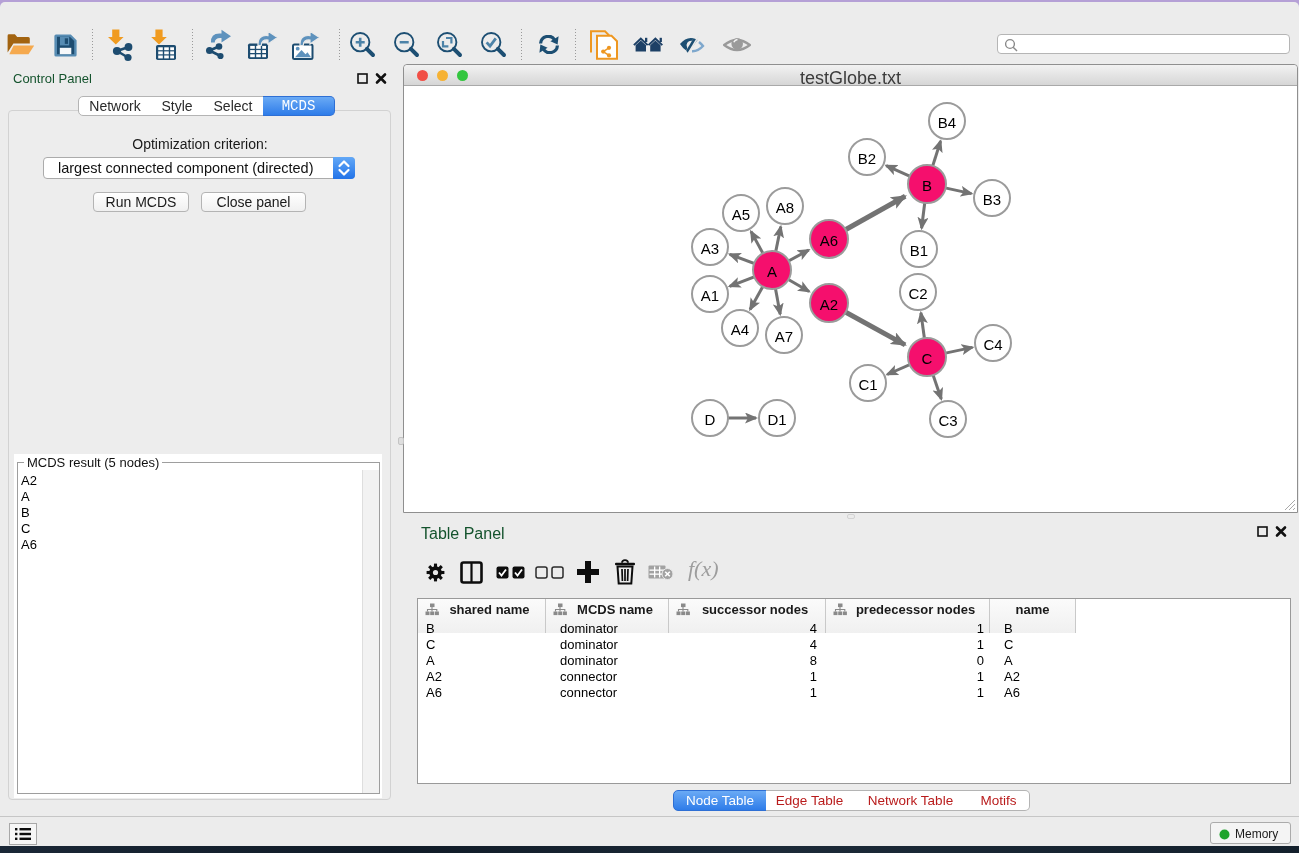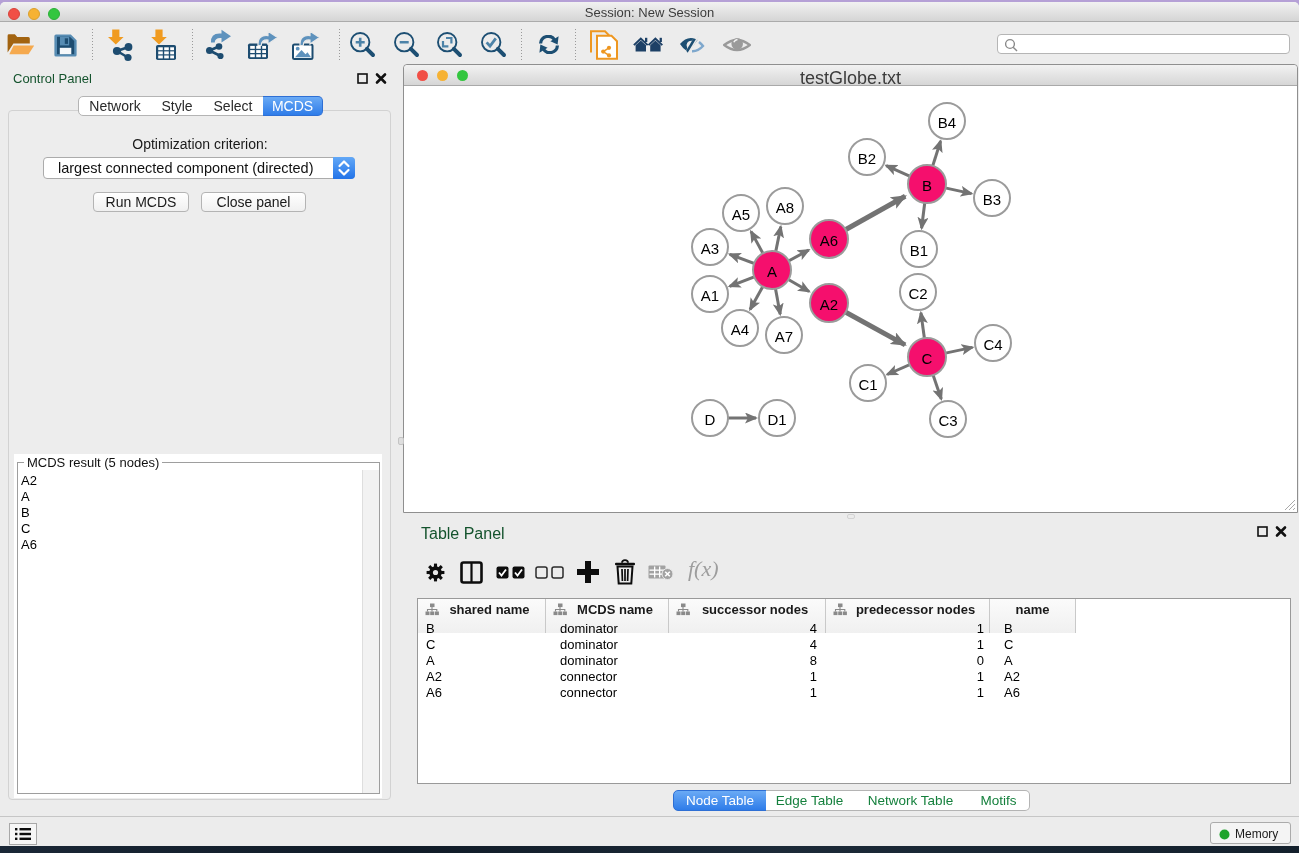--- a/index.html
+++ b/index.html
@@ -39,35 +39,29 @@
 #net-title-text { position:absolute; top:3px; left:0; width:100%; text-align:center; font-size:18px; color:#3c3c3c; }
 #graph { position:absolute; left:0px; top:21.5px; }
 .nl { font-size:15px; fill:#000; text-anchor:middle; dominant-baseline:central; font-family:"Liberation Sans",sans-serif; }
 
 #tp-title { position:absolute; left:421px; top:525px; font-size:16px; color:#14532d; }
 #tp-toolbar { position:absolute; left:417px; top:549px; width:874px; height:46px; }
 #tbl { position:absolute; left:417px; top:598px; width:874px; height:186px; background:#fff; border:1px solid #999; }
 .th { position:absolute; top:0; height:34px; background:linear-gradient(#fbfbfb,#f0f0f0); border-right:1px solid #c9c9c9; font-size:13px; color:#1a1a1a; text-align:center; line-height:21px;font-weight:bold; }
 .td { position:absolute; font-size:13px; color:#000; height:16px; line-height:16px; }
 
-.btab { position:absolute; top:790px; height:21px; background:#fff; border:1px solid #b4b4b4; font-size:13.5px; color:#15803d; text-align:center; line-height:20px; }
+.btab { position:absolute; top:790px; height:21px; background:#fff; border:1px solid #b4b4b4; font-size:13.5px; color:#b91c1c; text-align:center; line-height:20px; }
 
 #statusbar { position:absolute; left:0; top:816px; width:1299px; height:30px; background:#ececec; border-top:1px solid #c6c6c6; }
 #listbtn { position:absolute; left:9px; top:6px; width:28px; height:22px; background:#f6f6f6; border:1px solid #a8a8a8; }
 #membtn { position:absolute; left:1210px; top:5px; width:81px; height:22px; background:#f4f4f4; border:1px solid #ababab; border-radius:3px; font-size:12px; color:#1a1a1a; }
 </style>
 </head>
 <body>
 <div id="win">
-  <div id="titlebar">
-    <div class="tl" style="left:8px; background:#f14f46; border:0.5px solid #d8443c;"></div>
-    <div class="tl" style="left:28px; background:#f6b233; border:0.5px solid #dba02d;"></div>
-    <div class="tl" style="left:48px; background:#33c63f; border:0.5px solid #2cb038;"></div>
-    <div id="title-text">Session: New Session</div>
-  </div>
   <div id="toolbar">
 
     <svg class="ticon" style="left:7px; top:11px;" width="28" height="21" viewBox="0 0 28 21">
       <path d="M0.6 18.5 V1.7 Q0.6 0.3 2 0.3 H7.9 L10.2 3 H21.3 Q22.8 3 22.8 4.5 V9.6 H6.4 L0.6 18.5 Z" fill="#a26310"></path>
       <path d="M6.6 11.6 H27.2 L21.5 20.2 H2.3 Z" fill="#f5a94e"></path>
     </svg>
 
     <svg class="ticon" style="left:54px; top:11px;" width="23" height="23" viewBox="0 0 23 23">
       <path d="M2 0.4 H16.8 L22.6 6.2 V21 Q22.6 22.6 21 22.6 H2 Q0.4 22.6 0.4 21 V2 Q0.4 0.4 2 0.4 Z" fill="#578cb3"></path>
       <path d="M3 2.8 H15.9 L20.2 7.1 V20.2 H3 Z" fill="#1d4c70"></path>
@@ -224,21 +218,21 @@
   <div id="cp-icons" class="abs" style="left:355px; top:72px;">
     <svg width="36" height="14" viewBox="0 0 36 14">
       <rect x="3" y="2" width="9" height="9" fill="none" stroke="#111" stroke-width="1.6"></rect>
       <path d="M22 2.5 L30 10.5 M30 2.5 L22 10.5" stroke="#111" stroke-width="2.6" stroke-linecap="round"></path>
     </svg>
   </div>
   <div id="cp-panel"></div>
   <div class="tab" style="left:78px;  width:74px; border-radius:5px 0 0 5px;">Network</div>
   <div class="tab" style="left:151px; width:53px; border-left:0;">Style</div>
   <div class="tab" style="left:203px; width:61px; border-left:0;">Select</div>
-  <div class="tab tabsel" style="left:263px; width:60px; border-left:0; border-radius:0 5px 5px 0;">MCDS</div>
+  <div class="tab tabsel" style="left:263px; width:72px; border-left:0; border-radius:0 5px 5px 0;font-family:Liberation Mono, monospace;">MCDS</div>
   <div id="opt-label">Optimization criterion:</div>
   <div id="dropdown">
     <div class="dtext">largest connected component (directed)</div>
     <div class="stepper"><svg width="22" height="22" viewBox="0 0 22 22">
         <path d="M6.5 9 L11 4.5 L15.5 9" fill="none" stroke="#fff" stroke-width="2.2" stroke-linecap="round" stroke-linejoin="round"></path>
         <path d="M6.5 13 L11 17.5 L15.5 13" fill="none" stroke="#fff" stroke-width="2.2" stroke-linecap="round" stroke-linejoin="round"></path>
       </svg></div>
   </div>
   <div class="btn" style="left:93px; width:96px;">Run MCDS</div>
   <div class="btn" style="left:201px; width:105px;">Close panel</div>

